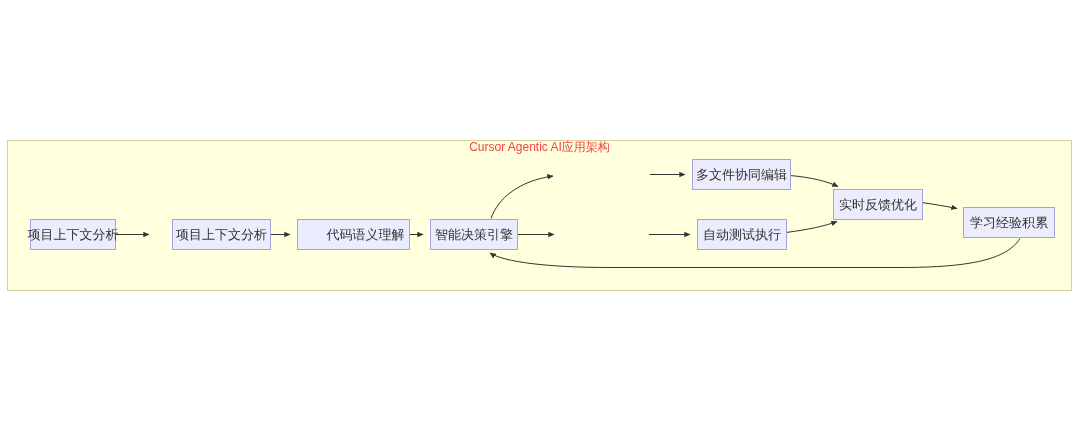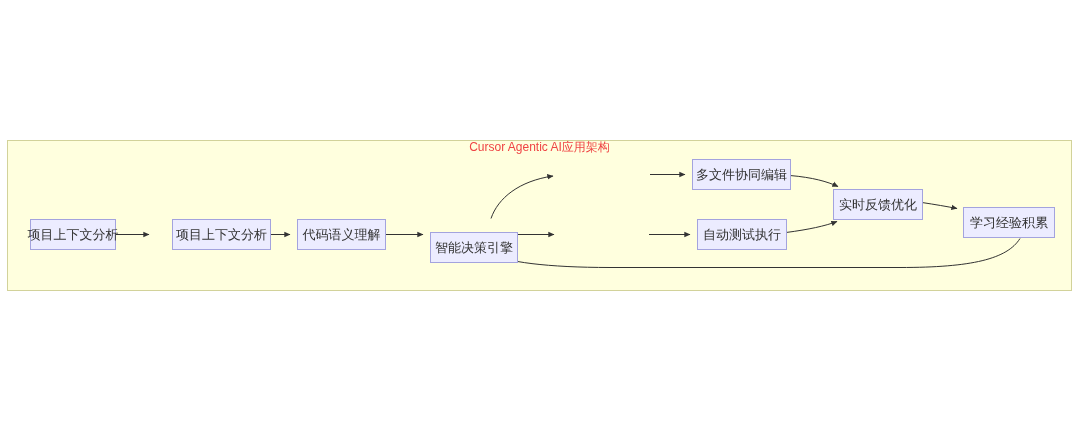--- a/index.html
+++ b/index.html
@@ -53,22 +53,22 @@
     display: flex;
     align-items: center;
     justify-content: center;
     font-size: 13px;
     color: #333333;
     z-index: 2;
     white-space: nowrap;
   }
   .n-user-intent       { left: 30px;  top: 219px; width: 84px; }
   .n-project-context   { left: 172px; top: 219px; width: 97px; }
-  .n-code-semantics    { left: 297px; top: 219px; width: 87px; }
-  .n-decision-engine   { left: 430px; top: 232px; width: 86px; }
+  .n-code-semantics    { left: 297px; top: 219px; width: 87px; padding-left: 24px; }
+  .n-decision-engine   { left: 430px; top: 219px; width: 86px; }
   .n-code-generation   { left: 560px; top: 159px; width: 88px; }
   .n-multi-file-edit   { left: 692px; top: 159px; width: 97px; }
   .n-exec-verification { left: 561px; top: 219px; width: 86px; }
   .n-auto-testing      { left: 697px; top: 219px; width: 88px; }
   .n-realtime-feedback { left: 833px; top: 189px; width: 88px; }
   .n-learning          { left: 963px; top: 207px; width: 90px; font-family: Liberation Serif, serif; }
 </style>
 </head>
 <body>
 

